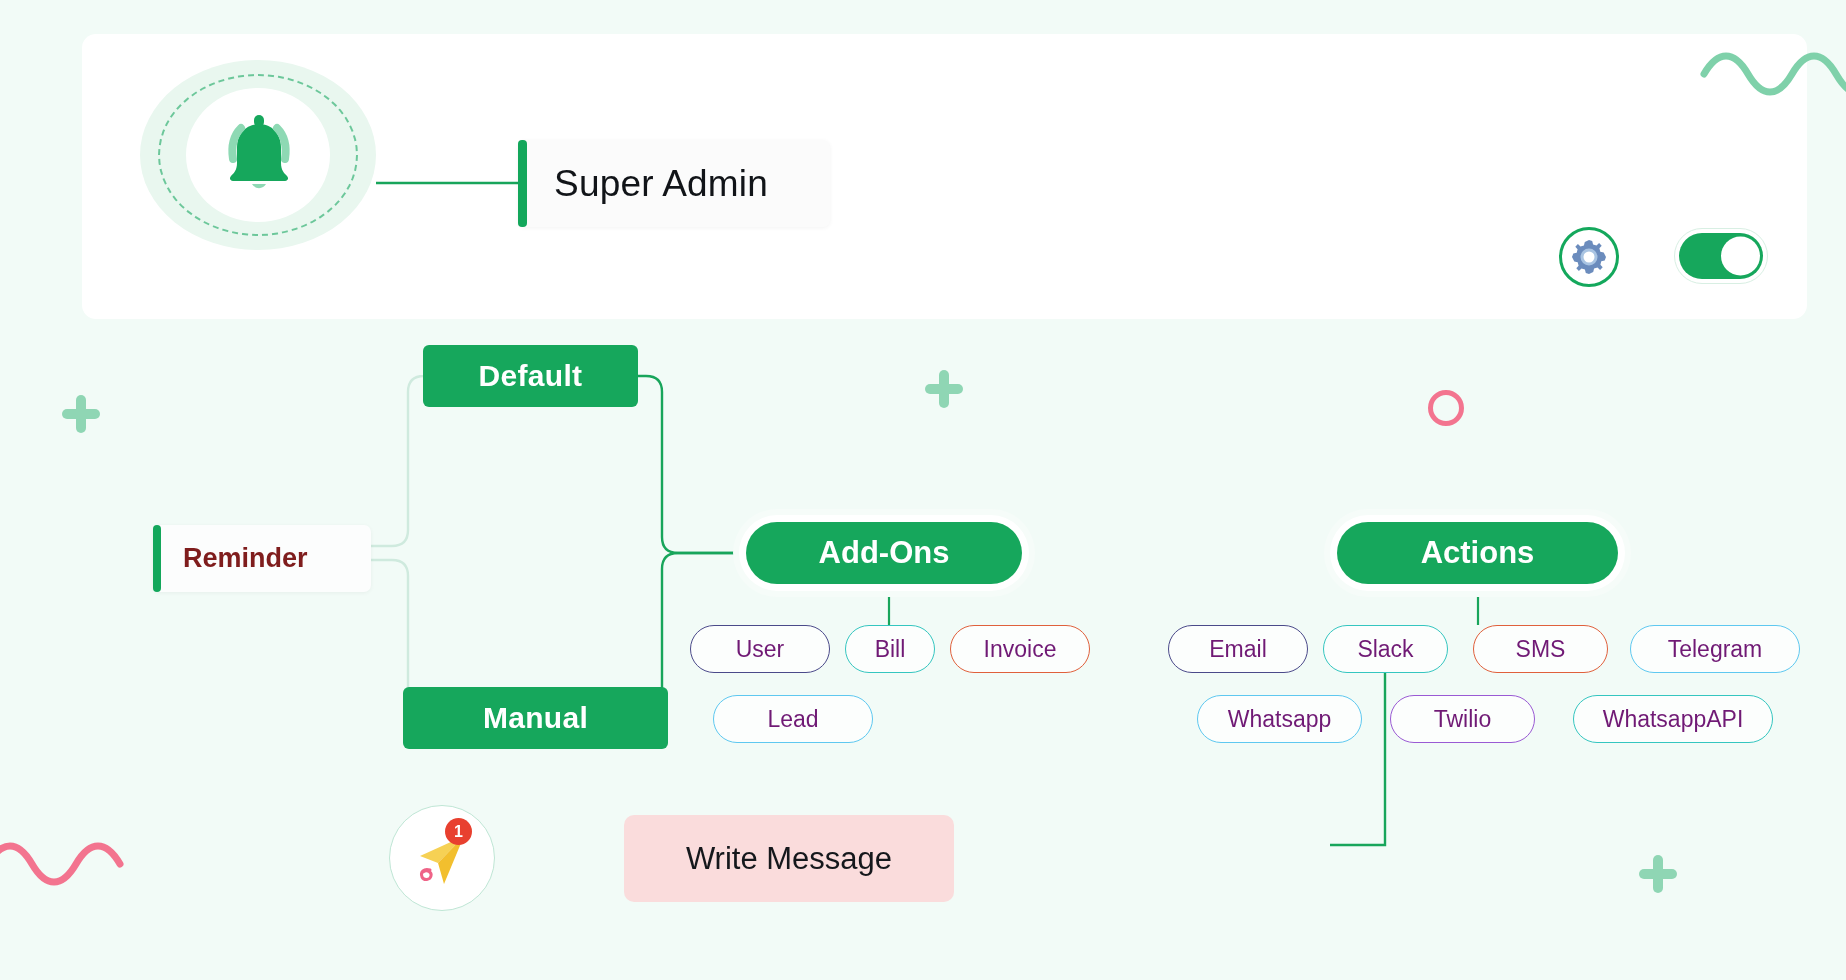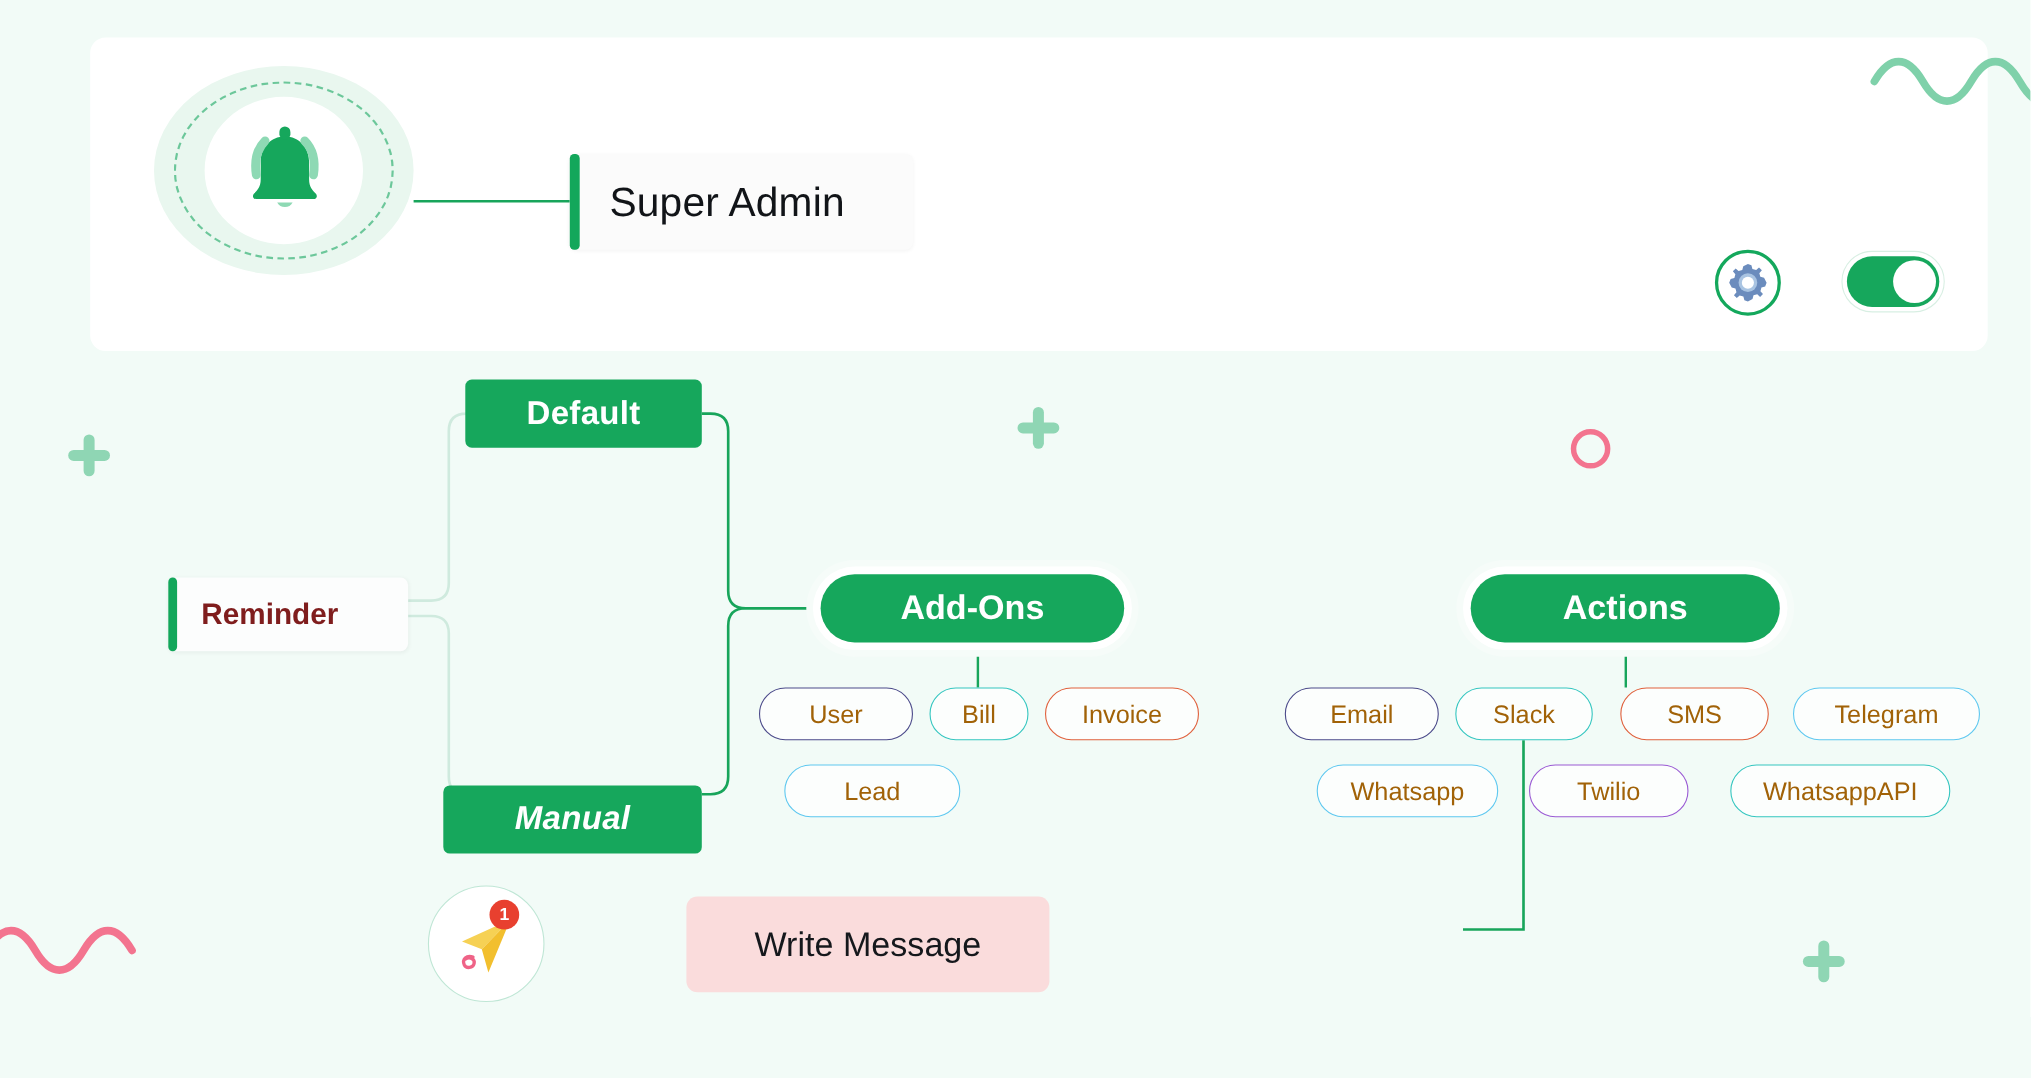--- a/index.html
+++ b/index.html
@@ -140,21 +140,21 @@
     border-radius: 6px;
     display: flex;
     align-items: center;
     justify-content: center;
     color: #ffffff;
     font-size: 30px;
     font-weight: 600;
     letter-spacing: .3px;
   }
   #default-node { left: 423px; top: 345px; width: 215px; height: 62px; }
-  #manual-node  { left: 403px; top: 714px; width: 235px; height: 62px; font-style: italic; }
+  #manual-node  { left: 403px; top: 687px; width: 265px; height: 62px; }
 
   
   .pill-node {
     position: absolute;
     border-radius: 40px;
     background: #ffffff;
     box-shadow: 0 0 0 6px #f6fcf9;
     padding: 7px;
     box-sizing: border-box;
   }
@@ -175,21 +175,21 @@
   
   .chip {
     position: absolute;
     background: #fcfefd;
     border: 1.6px solid #999;
     border-radius: 26px;
     display: flex;
     align-items: center;
     justify-content: center;
     font-size: 23px;
-    color: #a16207;
+    color: #701a75;
     height: 48px;
     box-sizing: border-box;
     white-space: nowrap;
     text-align: right;
   }
 
   
   .pink-bubble {
     position: absolute;
     background: #fadcdc;

